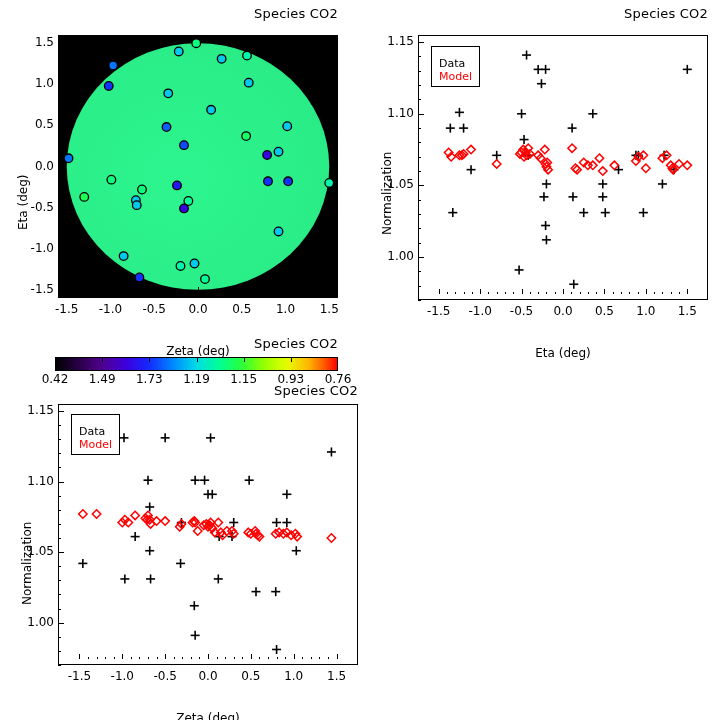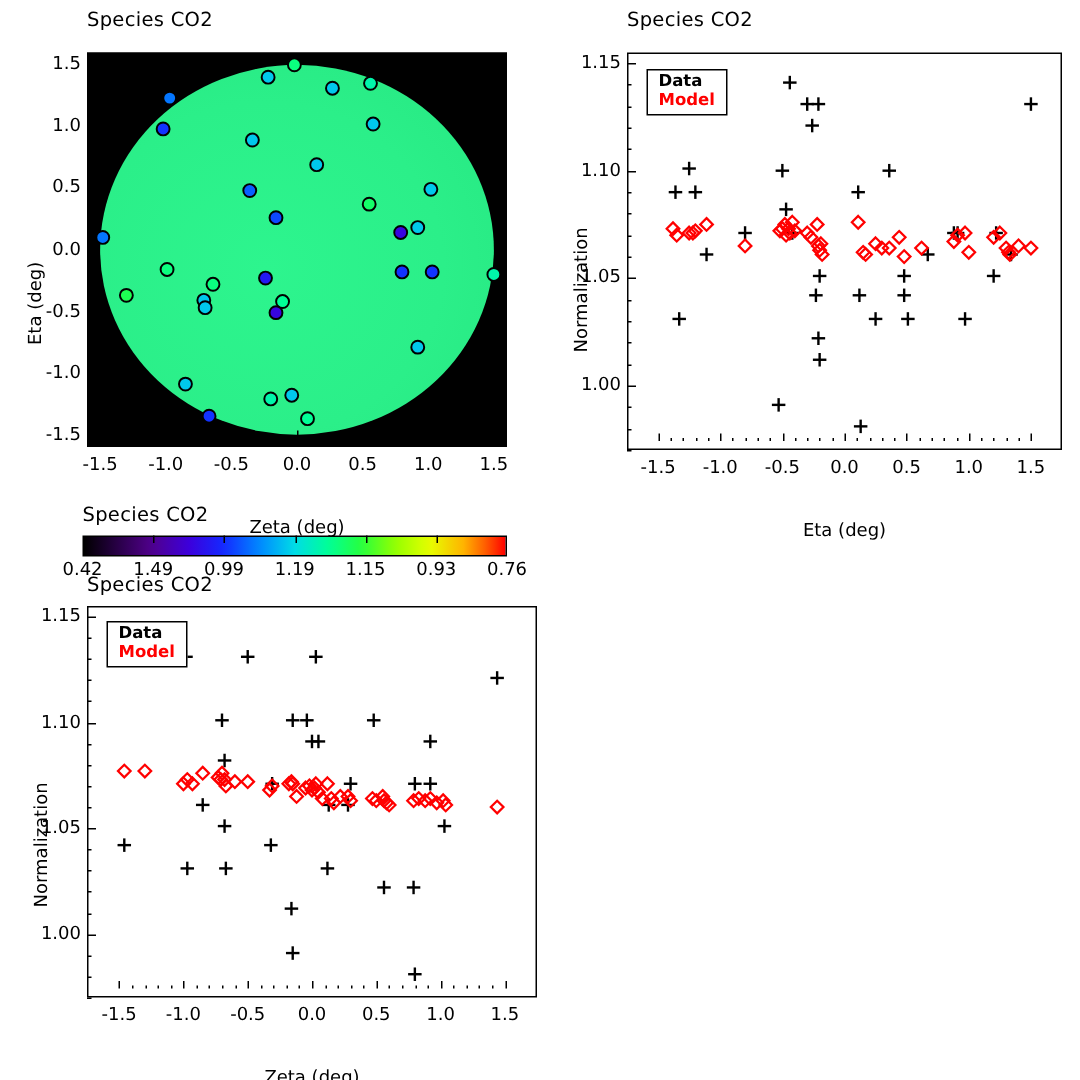--- a/index.html
+++ b/index.html
@@ -1,28 +1,28 @@
 <!DOCTYPE html>
 <html><head>
 <meta charset="utf-8">
 <style>
   html,body{margin:0;padding:0;background:#ffffff;}
   body{width:720px;height:720px;position:relative;overflow:hidden;
        font-family:"DejaVu Sans","Liberation Sans",sans-serif;color:#000;}
   .panel{position:absolute;}
   .frame{position:absolute;border:1px solid #000;box-sizing:border-box;background:transparent;}
-  .title{position:absolute;text-align:left;font-size:13px;letter-spacing:.2px;white-space:nowrap;}
+  .title{position:absolute;text-align:right;font-size:13px;letter-spacing:.2px;white-space:nowrap;}
   .axlabel{position:absolute;text-align:center;font-size:12px;white-space:nowrap;margin-top:28px;}
   .ylabel{position:absolute;font-size:12px;white-space:nowrap;
           transform-origin:0 0;transform:rotate(-90deg);}
   .tick-lbl{position:absolute;font-size:12px;white-space:nowrap;text-align:center;}
   .tickmark{position:absolute;background:#000;}
   svg{position:absolute;left:0;top:0;overflow:visible;}
   .legendbox{position:absolute;border:1px solid #000;background:#fff;
-             padding:0 7px 3px 7px;font-size:11px;line-height:13px;font-weight:bold;}
+             padding:10px 7px 3px 7px;font-size:11px;line-height:13px;font-weight:normal;}
   .lg-data{color:#000;}
   .lg-model{color:#ff0000;}
   .imgplot{position:absolute;background:#000;}
   .cbar{position:absolute;border:1px solid #000;box-sizing:border-box;}
 </style>
 </head>
 <body>
 
 <div class="panel">
   <div class="title" style="left:58px;top:6px;width:280px;">Species CO2</div>
@@ -135,21 +135,21 @@
     </div>
 </div>
 
 <div class="panel">
   <div class="title" style="left:55px;top:336px;width:283px;">Species CO2</div>
   <div class="cbar" id="colorbar" style="left: 55px; top: 357px; width: 283px; height: 14px; background: linear-gradient(to right, rgb(0, 0, 0) 0%, rgb(13, 0, 22) 2.5%, rgb(25, 0, 44) 5%, rgb(38, 0, 66) 7.5%, rgb(50, 0, 88) 10%, rgb(63, 0, 109) 12.5%, rgb(75, 0, 131) 15%, rgb(77, 0, 153) 17.5%, rgb(71, 0, 176) 20%, rgb(66, 0, 198) 22.5%, rgb(60, 0, 220) 25%, rgb(47, 13, 231) 27.5%, rgb(35, 25, 242) 30%, rgb(23, 38, 253) 32.5%, rgb(16, 62, 255) 35%, rgb(10, 90, 255) 37.5%, rgb(4, 118, 255) 40%, rgb(0, 145, 253) 42.5%, rgb(0, 170, 246) 45%, rgb(0, 195, 238) 47.5%, rgb(0, 220, 230) 50%, rgb(0, 231, 205) 52.5%, rgb(0, 242, 180) 55%, rgb(0, 253, 155) 57.5%, rgb(10, 255, 128) 60%, rgb(23, 255, 99) 62.5%, rgb(35, 255, 71) 65%, rgb(61, 255, 49) 67.5%, rgb(95, 255, 30) 70%, rgb(129, 255, 11) 72.5%, rgb(160, 255, 0) 75%, rgb(185, 255, 0) 77.5%, rgb(210, 255, 0) 80%, rgb(232, 250, 0) 82.5%, rgb(239, 227, 0) 85%, rgb(247, 203, 0) 87.5%, rgb(255, 180, 0) 90%, rgb(255, 138, 0) 92.5%, rgb(255, 97, 0) 95%, rgb(255, 50, 0) 97.5%, rgb(255, 0, 0) 100%);"></div>
   <div id="cbar-ticklabels">
       <div class="tick-lbl" style="left: 29px; top: 372px; width: 52px;">0.42</div>
       <div class="tick-lbl" style="left: 76.1667px; top: 372px; width: 52px;">1.49</div>
       <div class="tickmark" style="left: 102.167px; width: 1px; height: 5px; top: 357px;"></div>
-      <div class="tick-lbl" style="left: 123.333px; top: 372px; width: 52px;">0.99</div>
+      <div class="tick-lbl" style="left: 123.333px; top: 372px; width: 52px;">1.73</div>
       <div class="tickmark" style="left: 149.333px; width: 1px; height: 5px; top: 357px;"></div>
       <div class="tick-lbl" style="left: 170.5px; top: 372px; width: 52px;">1.19</div>
       <div class="tickmark" style="left: 196.5px; width: 1px; height: 5px; top: 357px;"></div>
       <div class="tick-lbl" style="left: 217.667px; top: 372px; width: 52px;">1.15</div>
       <div class="tickmark" style="left: 243.667px; width: 1px; height: 5px; top: 357px;"></div>
       <div class="tick-lbl" style="left: 264.833px; top: 372px; width: 52px;">0.93</div>
       <div class="tickmark" style="left: 290.833px; width: 1px; height: 5px; top: 357px;"></div>
       <div class="tick-lbl" style="left: 312px; top: 372px; width: 52px;">0.76</div>
     </div>
 </div>

